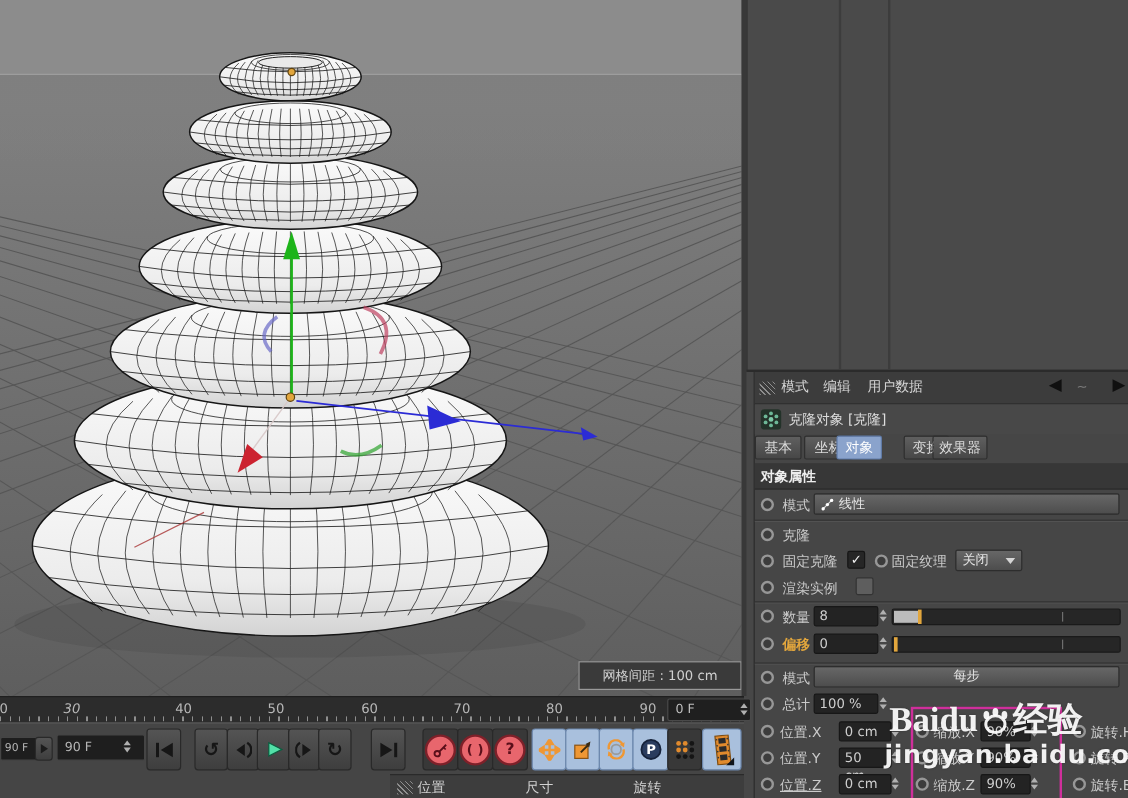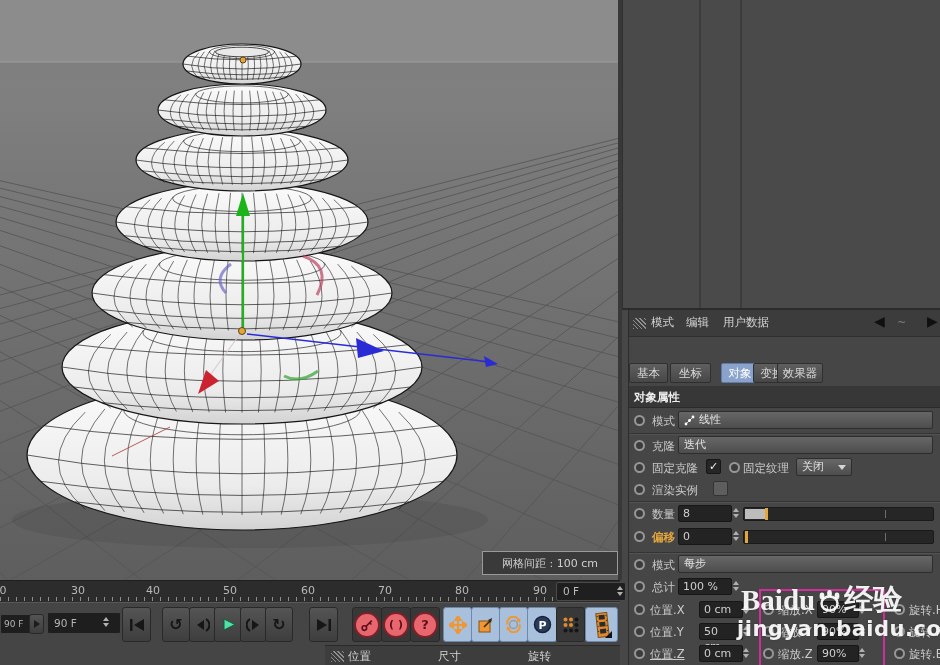--- a/index.html
+++ b/index.html
@@ -335,25 +335,37 @@
     <div class="menubar">
       <div class="hatch" style="position:absolute;left:4px;top:8px;"></div>
       <span class="menu-item" style="left:22px;">模式</span>
       <span class="menu-item" style="left:57px;">编辑</span>
       <span class="menu-item" style="left:94px;">用户数据</span>
       <span class="navarrow" style="left:245px;">◀</span>
       <span class="navarrow" style="left:268px;color:#7d7d7d;font-size:11px;top:6px;">~</span>
       <span class="navarrow" style="left:298px;">▶</span>
     </div>
 
+    <div class="titlebar">
+      <svg class="cloner-ic" viewBox="0 0 17 17">
+        <circle cx="8.5" cy="8.5" r="2" fill="#7ec9a8"></circle>
+        <circle cx="8.5" cy="3.5" r="1.6" fill="#6db897"></circle>
+          <circle cx="13" cy="6" r="1.6" fill="#6db897"></circle>
+        <circle cx="13" cy="11" r="1.6" fill="#6db897"></circle>
+          <circle cx="8.5" cy="13.5" r="1.6" fill="#6db897"></circle>
+        <circle cx="4" cy="11" r="1.6" fill="#6db897"></circle>
+          <circle cx="4" cy="6" r="1.6" fill="#6db897"></circle>
+      </svg>
+      <span class="obj-title">克隆对象 [克隆]</span>
+    </div>
 
     <div class="tabs">
       <div class="tab" style="left:0;width:37px;">基本</div>
       <div class="tab" style="left:41px;width:39px;">坐标</div>
-      <div class="tab active" style="left:92px;width:36px;text-align:center;">对象</div>
+      <div class="tab active" style="left:68px;width:36px;text-align:center;">对象</div>
       <div class="tab" style="left:124px;width:36px;">变换</div>
       <div class="tab" style="left:148px;width:44px;">效果器</div>
     </div>
 
     <div class="sect-head">对象属性</div>
 
     <div class="circ" style="left:5px;top:105px;"></div>
     <span class="lbl" style="left:23px;top:104px;">模式</span>
     <div class="drop" style="left:49px;top:101px;width:243px;">
       <svg width="11" height="11" viewBox="0 0 11 11">
@@ -361,23 +373,20 @@
         <circle cx="2" cy="9" r="1.4" fill="#fff"></circle>
           <circle cx="5.5" cy="5.5" r="1.4" fill="#fff"></circle>
           <circle cx="9" cy="2" r="1.4" fill="#fff"></circle>
       </svg>
       <span>线性</span>
     </div>
     <div class="sep" style="top:123px;"></div>
 
     <div class="circ" style="left:5px;top:130px;"></div>
     <span class="lbl" style="left:23px;top:129px;">克隆</span>
-    <div class="drop" style="left:49px;top:126px;width:243px;">
-      <span>迭代</span>
-    </div>
 
     <div class="circ" style="left:5px;top:152px;"></div>
     <span class="lbl" style="left:23px;top:151px;">固定克隆</span>
     <div class="checkbox" style="left:77px;top:149px;">✓</div>
     <div class="circ" style="left:100px;top:152px;"></div>
     <span class="lbl" style="left:114px;top:151px;">固定纹理</span>
     <div class="drop" style="left:167px;top:148px;width:44px;">
       <span>关闭</span>
       <span class="caret"></span>
     </div>
@@ -408,21 +417,21 @@
         <i class="dn"></i>
       </div>
     <div class="slider" style="left:114px;top:220px;width:189px;">
       <div class="handle" style="left:1px;"></div>
       <div class="tickmark"></div>
     </div>
     <div class="sep" style="top:242px;"></div>
 
     <div class="circ" style="left:5px;top:249px;"></div>
     <span class="lbl" style="left:23px;top:248px;">模式</span>
-    <div class="drop" style="left:49px;top:245px;width:243px;">
+    <div class="drop" style="left:49px;top:245px;width:243px;justify-content:center;">
       <span>每步</span>
     </div>
 
     <div class="circ" style="left:5px;top:271px;"></div>
     <span class="lbl" style="left:23px;top:270px;">总计</span>
     <div class="field" style="left:49px;top:268px;width:44px;">100 %</div>
     <div class="spin" style="left:102px;top:268px;">
         <i class="up"></i>
         <i class="dn"></i>
       </div>
@@ -474,21 +483,21 @@
     <div class="spin" style="left:228px;top:335px;">
         <i class="up"></i>
         <i class="dn"></i>
       </div>
     <div class="circ" style="left:265px;top:338px;"></div>
     <span class="lbl" style="left:280px;top:337px;">旋转.B</span>
   </div>
 
   <div class="ruler">
     <span class="ticknum" style="left:-9px;">0</span>
-    <span class="ticknum" style="left:66px;">30</span>
+    <span class="ticknum" style="left:48px;font-style:italic;">30</span>
     <span class="ticknum" style="left:141px;">40</span>
     <span class="ticknum" style="left:218px;">50</span>
     <span class="ticknum" style="left:296px;">60</span>
     <span class="ticknum" style="left:373px;">70</span>
     <span class="ticknum" style="left:450px;">80</span>
     <span class="ticknum" style="left:528px;">90</span>
     <div class="dots"></div>
   </div>
   <div class="cur-frame">
     <span>0 F</span>

